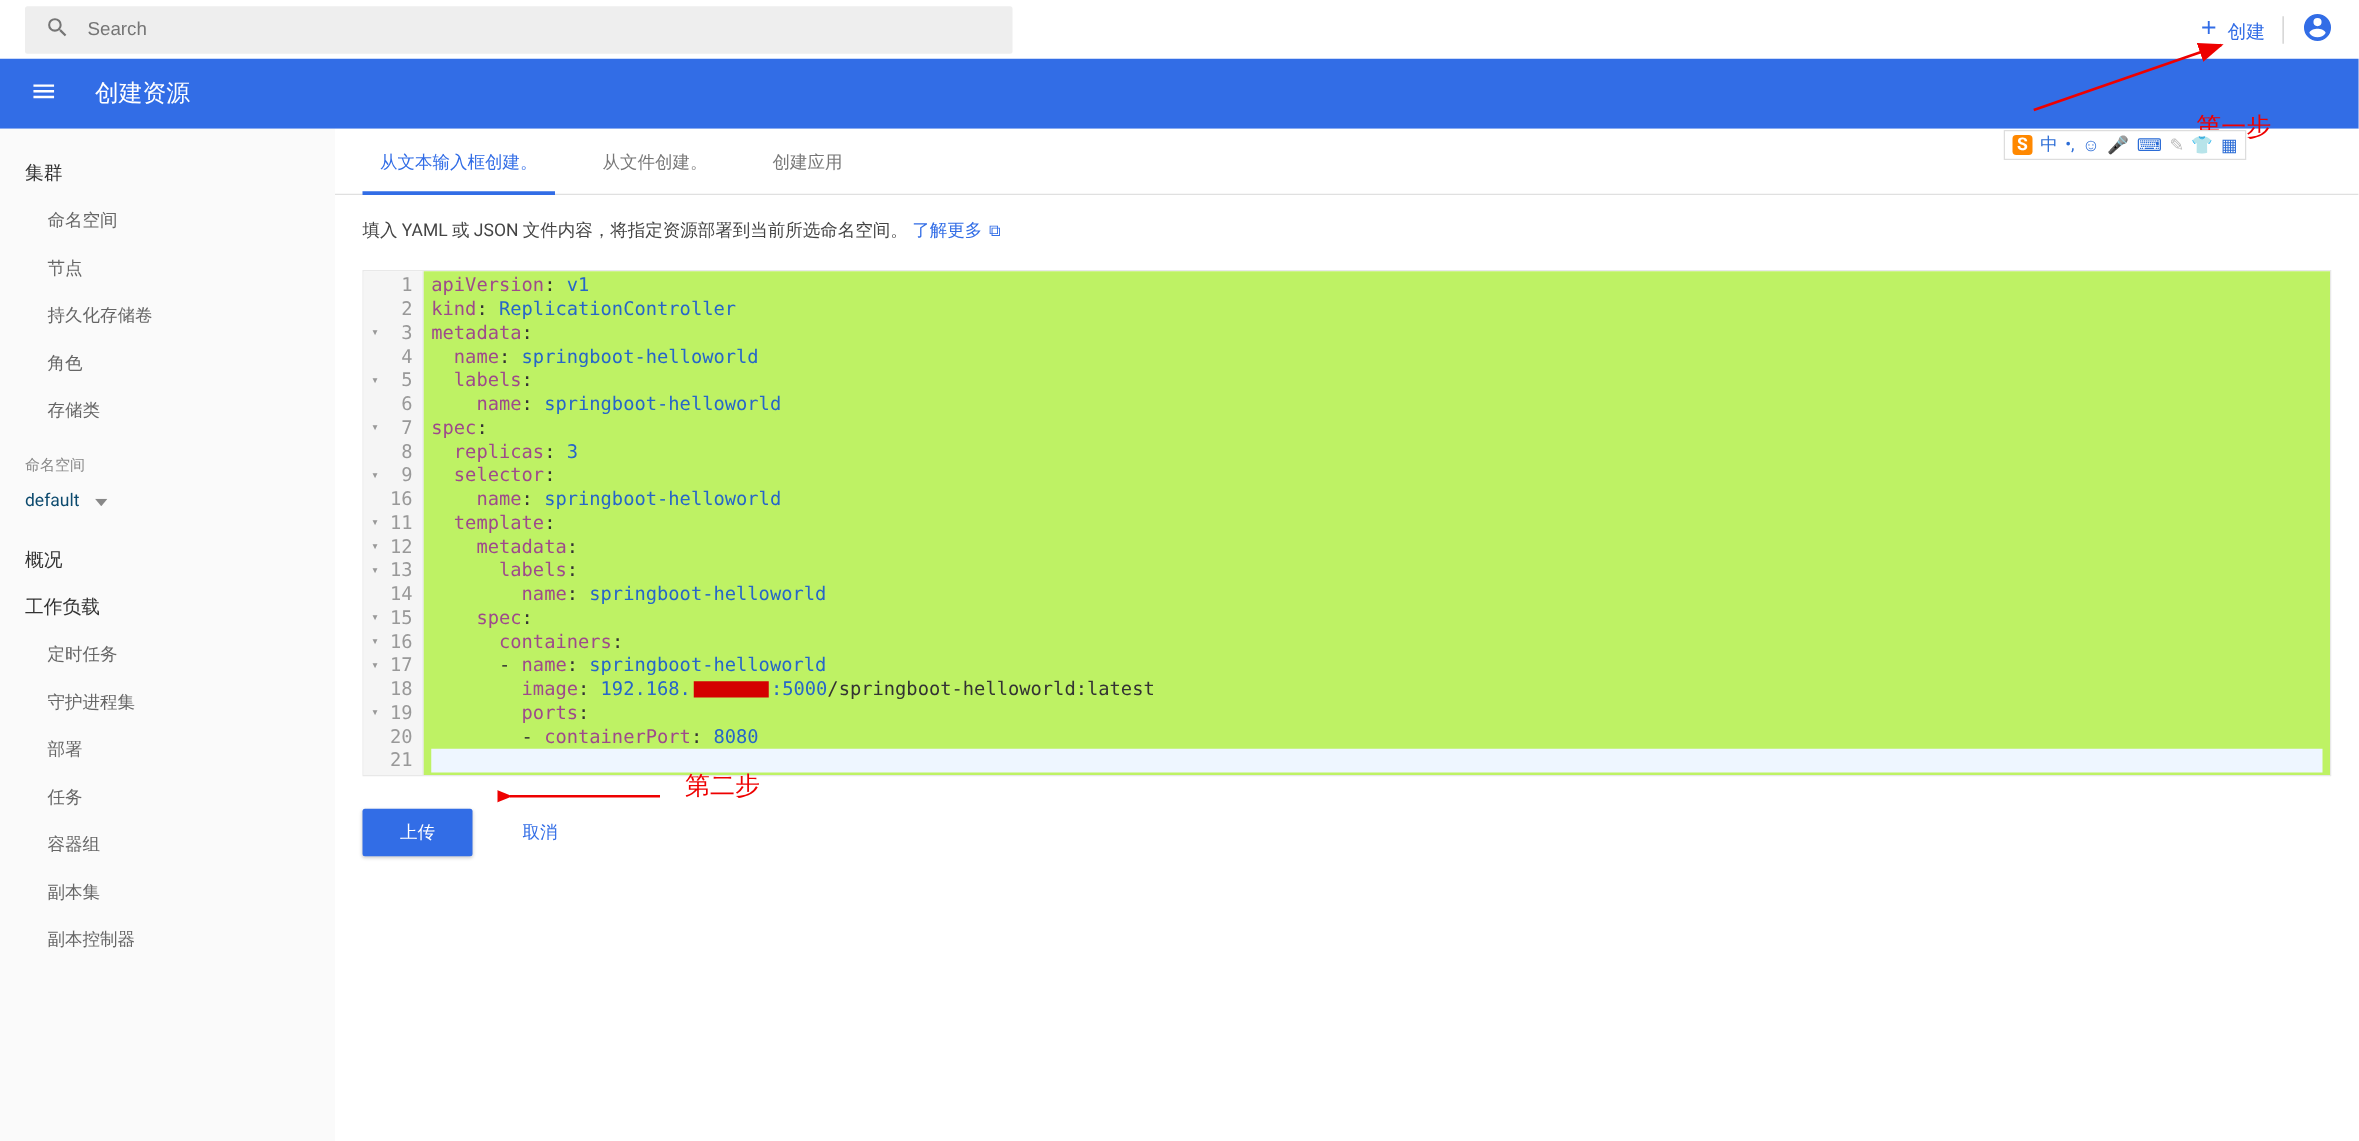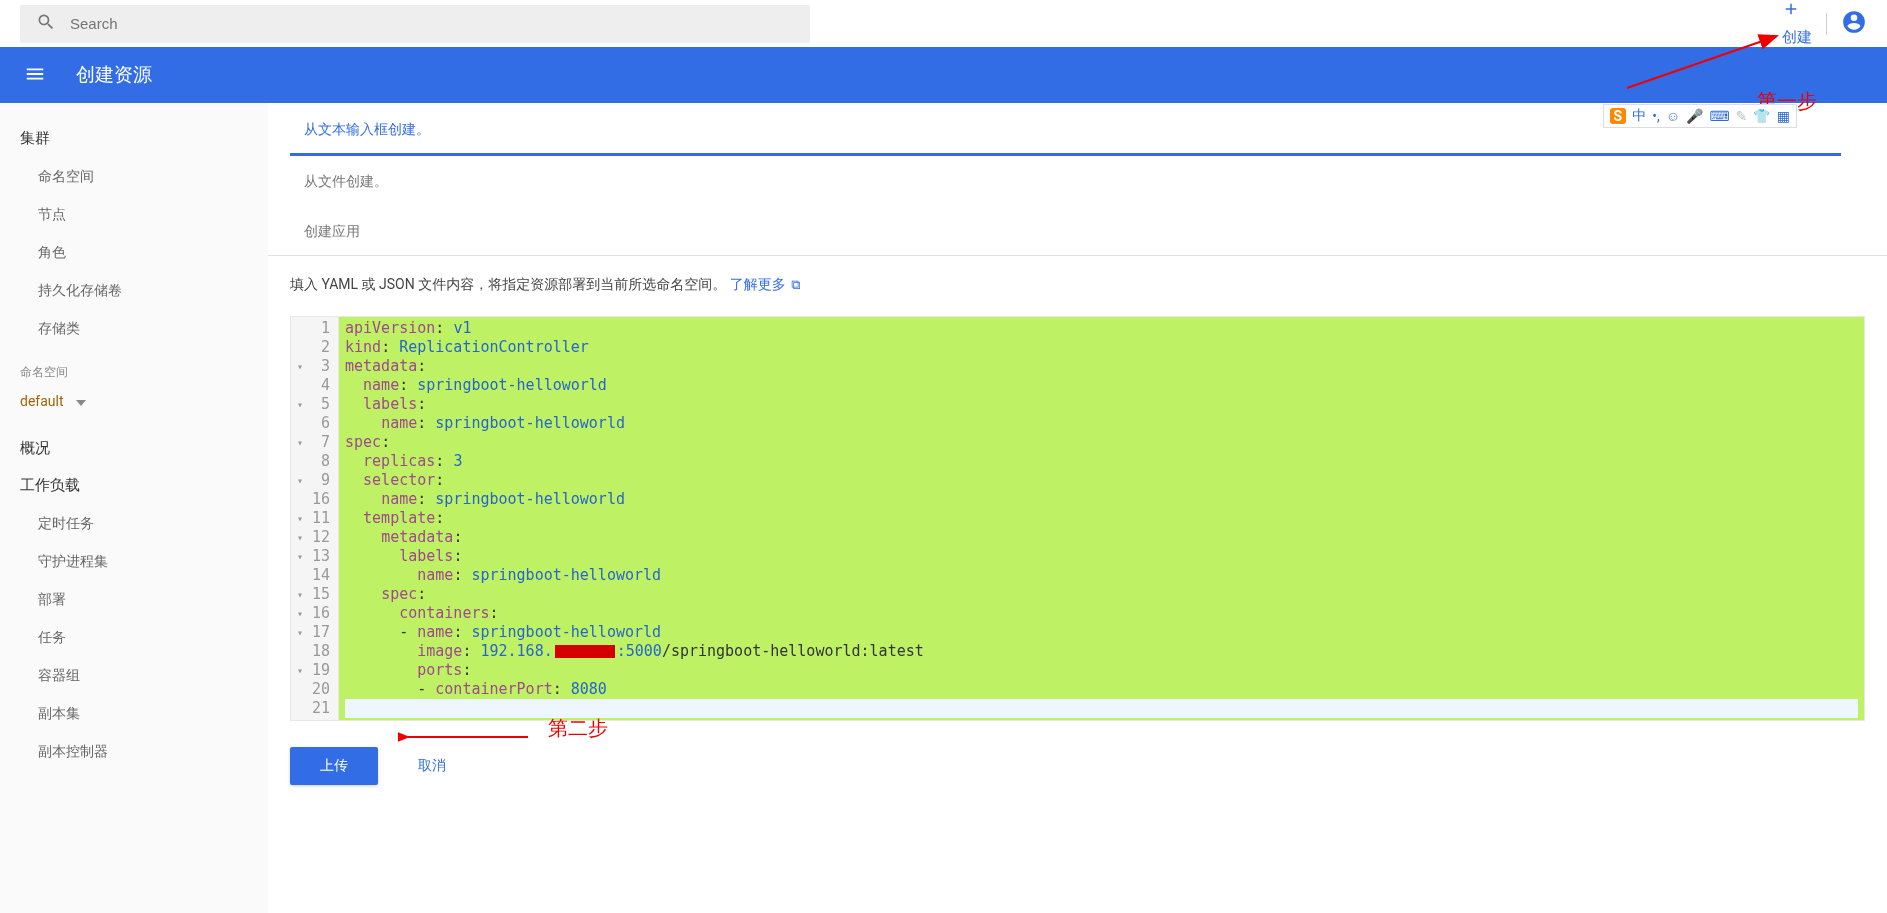--- a/index.html
+++ b/index.html
@@ -6,38 +6,38 @@
     body { font-family: Roboto, "Helvetica Neue", Arial, sans-serif; font-size: 14px; color: #333; background: #fff; }
 
     .topbar { height: 47px; display: flex; align-items: center; padding: 0 20px; background: #fff; }
     .logo-area { display: flex; align-items: center; gap: 8px; width: 390px; }
     .logo-icon { width: 30px; height: 30px; }
     .logo-text { font-size: 20px; font-weight: bold; color: #326de6; letter-spacing: 0.5px; }
     .search-area { flex: 1; max-width: 790px; background: #eee; height: 38px; display: flex; align-items: center; padding: 0 16px; border-radius: 2px; }
     .search-icon { color: #757575; margin-right: 14px; }
     .search-input { flex: 1; border: none; background: transparent; font-size: 15px; outline: none; color: #666; }
     .topbar-right { margin-left: auto; display: flex; align-items: center; gap: 14px; }
-    .create-link { display: flex; align-items: flex-start; gap: 6px; color: #326de6; font-size: 15px; font-weight: 500; cursor: pointer; flex-direction: column; }
+    .create-link { display: flex; align-items: flex-end; gap: 6px; color: #326de6; font-size: 15px; font-weight: 500; cursor: pointer; }
     .divider-v { width: 1px; height: 22px; background: #ccc; }
     .profile-icon { color: #326de6; }
 
     .titlebar { height: 56px; background: #326de6; display: flex; align-items: center; padding: 0 24px; color: #fff; }
     .menu-icon { color: #fff; margin-right: 30px; cursor: pointer; }
     .page-title { font-size: 19px; font-weight: 400; }
 
     .body-flex { display: flex; height: calc(100vh - 103px); }
     .sidebar { width: 268px; background: #fafafa; padding: 18px 0; overflow-y: auto; }
     .side-header { font-size: 15px; color: #333; padding: 8px 20px 10px; font-weight: 400; }
     .side-item { font-size: 14px; color: #666; padding: 10px 20px 10px 38px; cursor: pointer; }
     .side-label { font-size: 12px; color: #888; padding: 16px 20px 6px; }
     .side-select { padding: 6px 20px 10px; }
-    .side-select-val { font-size: 14px; color: #a16207; display: flex; align-items: center; gap: 12px; }
+    .side-select-val { font-size: 14px; color: #0c4a6e; display: flex; align-items: center; gap: 12px; }
 
     .main { flex: 1; background: #fff; padding: 0; overflow-y: auto; }
-    .tabs { display: flex; border-bottom: 1px solid #e0e0e0; padding: 0 22px; flex-direction: column; }
+    .tabs { display: flex; border-bottom: 1px solid #e0e0e0; padding: 0 22px; }
     .tab { padding: 18px 14px 14px; font-size: 14px; color: #777; cursor: pointer; margin-right: 24px; }
     .tab.active { color: #326de6; border-bottom: 3px solid #326de6; margin-bottom: -1px; }
     .instruct { padding: 20px 22px 14px; font-size: 14px; color: #444; }
     .instruct a { color: #326de6; text-decoration: none; }
     .ext-icon { color: #326de6; font-size: 13px; margin-left: 2px; }
 
     .editor-wrap { margin: 8px 22px 0; border: 1px solid #e8e8e8; }
     .editor { display: flex; background: #fafafa; font-family: Consolas, Monaco, monospace; font-size: 15px; line-height: 19px; }
     .gutter { background: #f5f5f5; color: #999; text-align: right; padding: 2px 8px; user-select: none; border-right: 1px solid #e8e8e8; min-width: 48px; }
     .gutter-line { height: 19px; position: relative; }
@@ -97,22 +97,22 @@
   <span class="page-title">创建资源</span>
 </div>
 
 <div class="body-flex">
 
   <div class="sidebar">
     <div class="side-header">集群</div>
     <div id="cluster-items">
         <div class="side-item">命名空间</div>
         <div class="side-item">节点</div>
+        <div class="side-item">持久化存储卷</div>
         <div class="side-item">角色</div>
-        <div class="side-item">持久化存储卷</div>
         <div class="side-item">存储类</div>
       </div>
     <div class="side-label">命名空间</div>
     <div class="side-select">
       <span class="side-select-val">
         <span>default</span>
         <span><svg width="10" height="6" viewBox="0 0 10 6">
               <path d="M0 0l5 6 5-6z" fill="#888"></path>
             </svg></span>
       </span>

